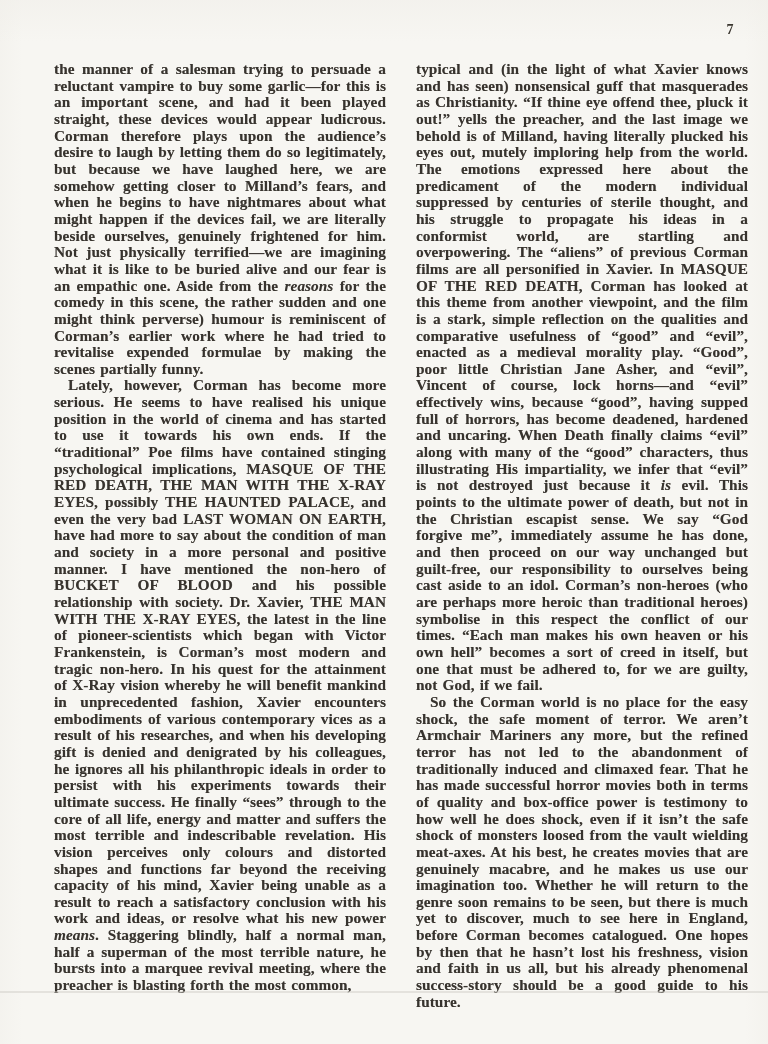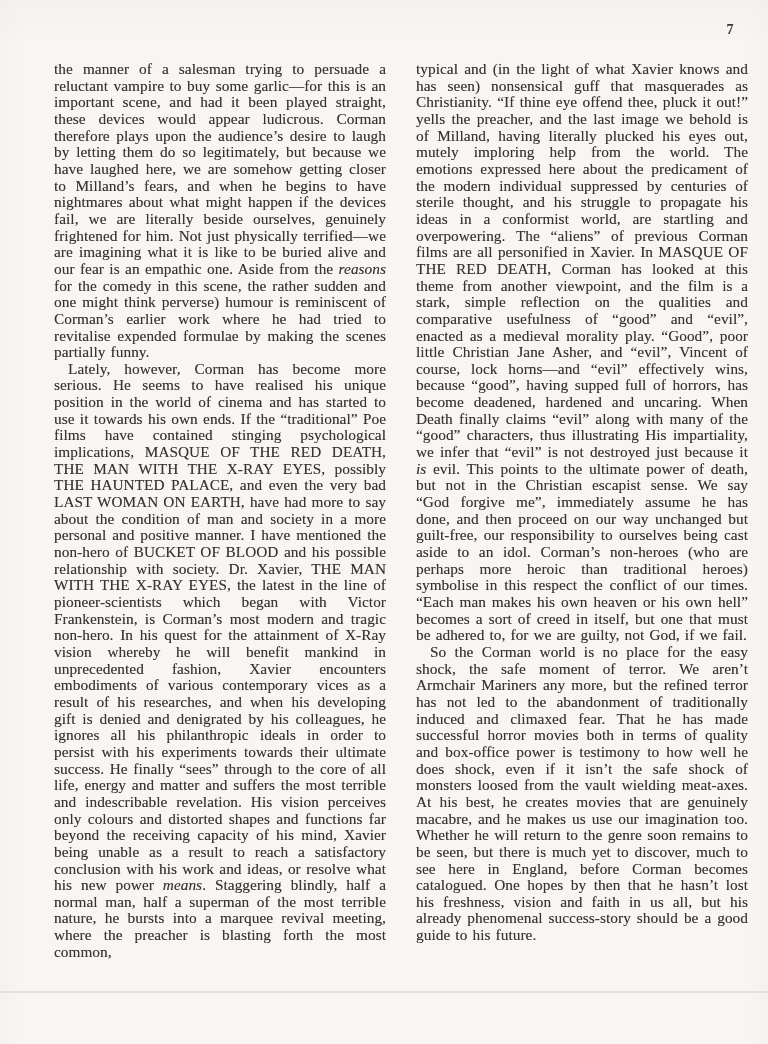--- a/index.html
+++ b/index.html
@@ -46,20 +46,21 @@
     text-align: justify;
     font-size: 15.2px;
     line-height: 16.65px;
     letter-spacing: 0.1px;
     word-spacing: 1.2px;
     text-shadow: 0.2px 0.2px 0.35px rgba(55,50,44,0.45);
   }
   .col p {
     margin: 0;
     padding: 0;
+    font-weight: bold;
   }
   .col p.indent {
     text-indent: 14px;
   }
   .scan-line {
     position: absolute;
     left: 0;
     top: 991px;
     width: 768px;
     height: 2px;

